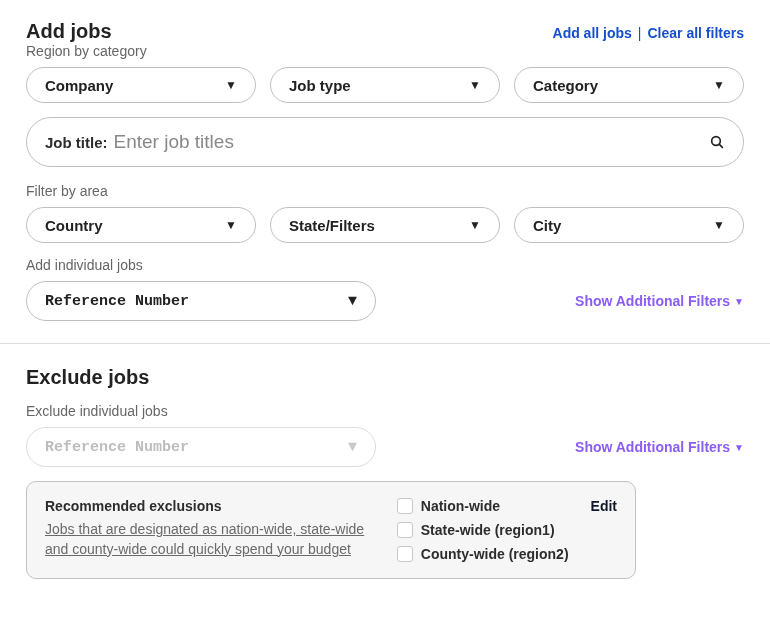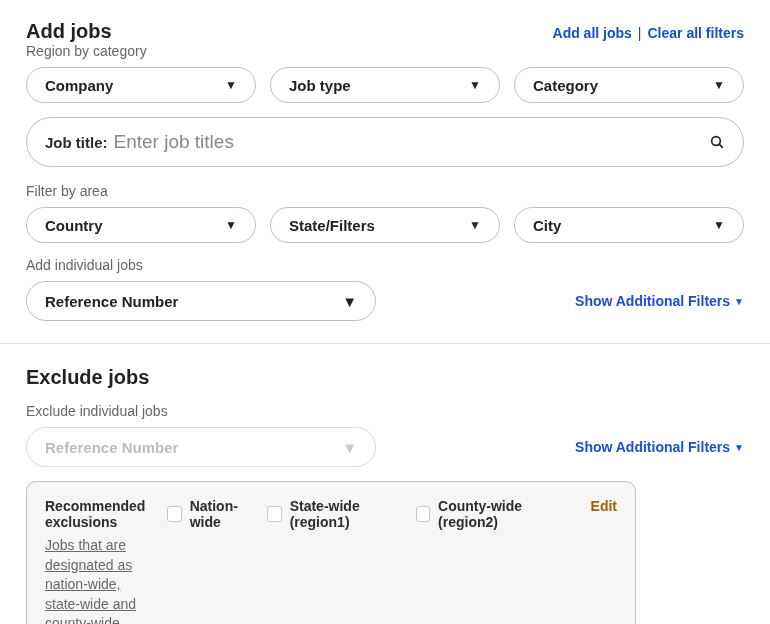--- a/index.html
+++ b/index.html
@@ -88,28 +88,29 @@
     border-radius: 999px;
     height: 40px;
     display: flex;
     align-items: center;
     justify-content: space-between;
     padding: 0 18px;
     font-size: 15px;
     font-weight: 600;
     color: #222;
     cursor: pointer;
+    font-family: Liberation Mono, monospace;
   }
   .ref-pill.disabled { border-color: #ddd; color:#bdbdbd; cursor:default; }
   .ref-pill.disabled .chev { color:#c8c8c8; }
   .show-more {
     display: flex;
     align-items: center;
     gap: 4px;
-    color: #1d4ed8;
+    color: #8b5cf6;
     font-weight: 600;
     font-size: 14px;
     cursor: pointer;
   }
   .show-more .chev { font-size: 10px; }
   hr.divider {
     border: none;
     border-top: 1px solid #ddd;
     margin: 22px -26px 22px -26px;
   }
@@ -120,30 +121,30 @@
     background: #f6f6f6;
     padding: 16px 18px;
     display: flex;
     gap: 22px;
     align-items: flex-start;
     width: 610px;
   }
   .rec-left { flex: 1; }
   .rec-title { font-weight: 700; font-size: 14px; margin-bottom: 6px; }
   .rec-desc { font-size: 14px; color: #6a6a6a; line-height: 1.4; text-decoration: underline; }
-  .rec-mid { display: flex; flex-direction: row; gap: 8px; }
+  .rec-mid { display: flex; flex-direction: column; gap: 8px; }
   .check-row { display: flex; align-items: center; gap: 8px; font-size: 14px; font-weight: 600; }
   .checkbox {
     width: 16px; height: 16px;
     border: 1px solid #c8c8c8;
     border-radius: 3px;
     background: #fff;
     display: inline-block;
   }
-  .rec-right { font-size: 14px; color:#a16207; font-weight:600; cursor:pointer; }
+  .rec-right { font-size: 14px; color:#0f172a; font-weight:600; cursor:pointer; }
 </style>
 </head>
 <body>
 
 <div class="section-header">
   <div class="section-title">Add jobs</div>
   <div class="header-links">
     <span class="link">Add all jobs</span>
     <span class="sep">|</span>
     <span class="link">Clear all filters</span>

